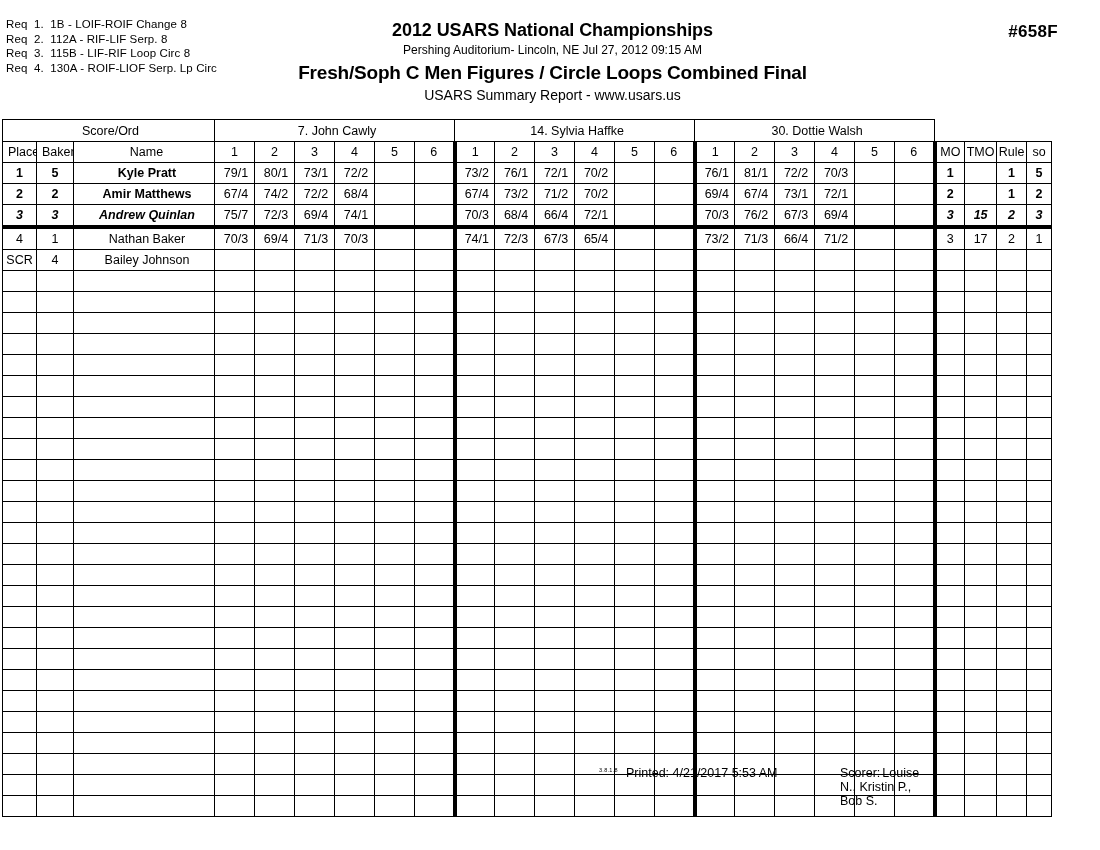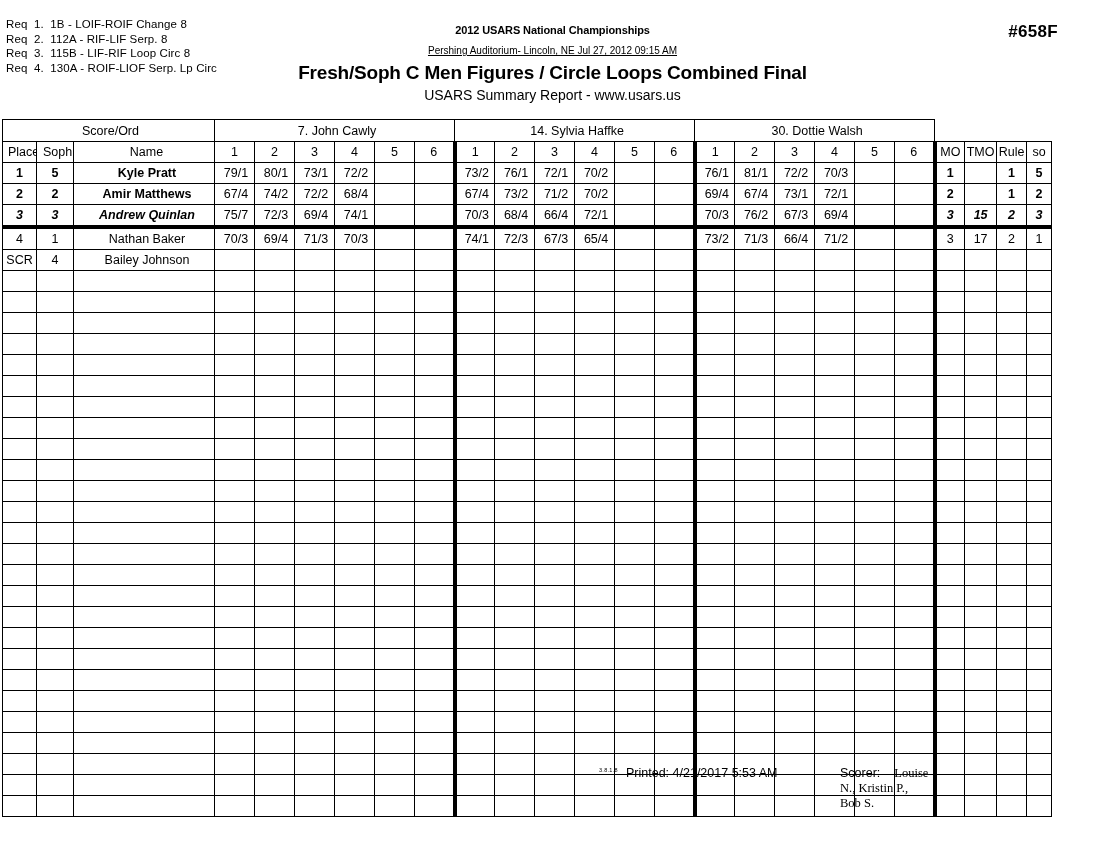--- a/index.html
+++ b/index.html
@@ -33,30 +33,29 @@
 
   
   #heading {
     position: absolute;
     left: 180px;
     top: 20px;
     width: 745px;
     text-align: center;
   }
   #title-main {
-    font-size: 11px;
+    font-size: 18px;
     font-weight: bold;
     line-height: 21px;
     letter-spacing: -0.1px;
   }
   #title-venue {
-    font-size: 10px;
+    font-size: 12px;
     font-weight: normal;
     line-height: 19px;
-    text-decoration: underline;
   }
   #title-event {
     font-size: 19px;
     font-weight: bold;
     line-height: 25px;
     letter-spacing: -0.2px;
   }
   #title-report {
     font-size: 14px;
     font-weight: normal;
@@ -215,21 +214,21 @@
   <tbody id="sheet-body">
       <tr class="band">
         <td class="band-label" colspan="3">Score/Ord</td>
         <td class="judge-name" colspan="6">7.  John Cawly</td>
         <td class="judge-name tsep-l" colspan="6">14.  Sylvia Haffke</td>
         <td class="judge-name tsep-l" colspan="6">30.  Dottie Walsh</td>
         <td class="band-gap" colspan="4"></td>
       </tr>
       <tr class="colhdr">
         <td class="h-left">Place</td>
-        <td class="h-left">Soph</td>
+        <td class="h-left">Baker</td>
         <td class="h-left">Name</td>
         <td>1</td>
         <td>2</td>
         <td>3</td>
         <td>4</td>
         <td>5</td>
         <td>6</td>
         <td class="tsep-l">1</td>
         <td>2</td>
         <td>3</td>
@@ -1083,14 +1082,14 @@
         <td></td>
         <td></td>
         <td></td>
       </tr>
     </tbody>
 </table>
 
 <div id="footer">
   <span id="ver">3.8.1.8</span>
   <span id="printed">Printed:  4/21/2017  5:53 AM</span>
-  <span id="scorer"><span>Scorer:</span><span style="margin-left: 14px; font-family: Liberation Serif, serif;">Louise N., Kristin P., Bob S.</span></span>
+  <span id="scorer"><span>Scorer:</span><span style="margin-left: 2px;">Louise N., Kristin P., Bob S.</span></span>
 </div>
 
 </body></html>

